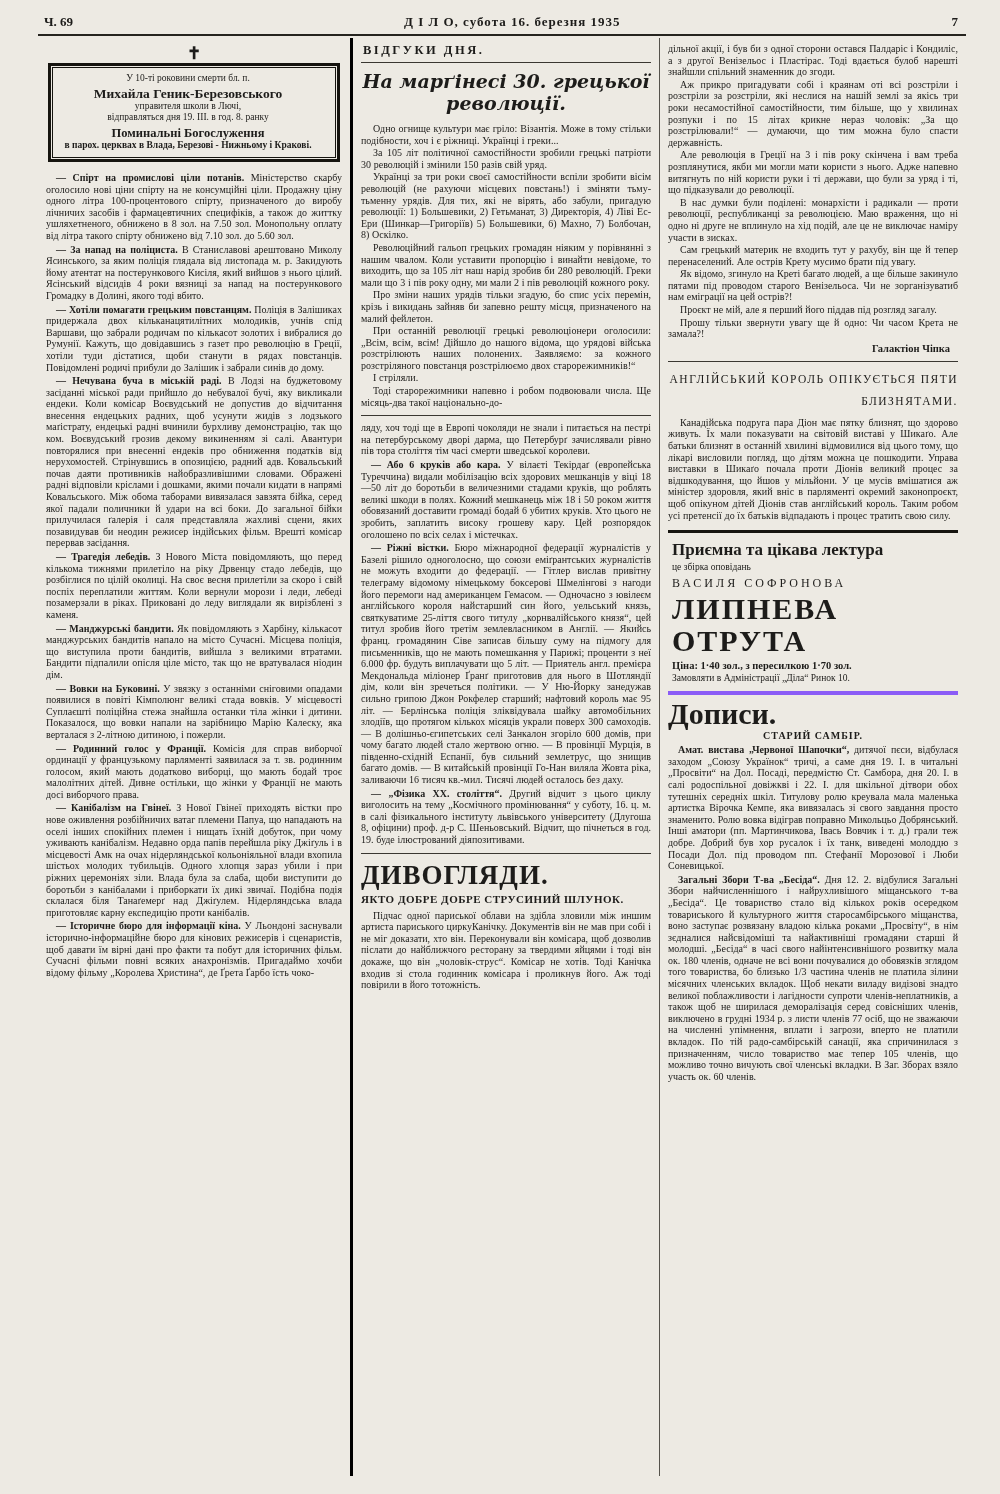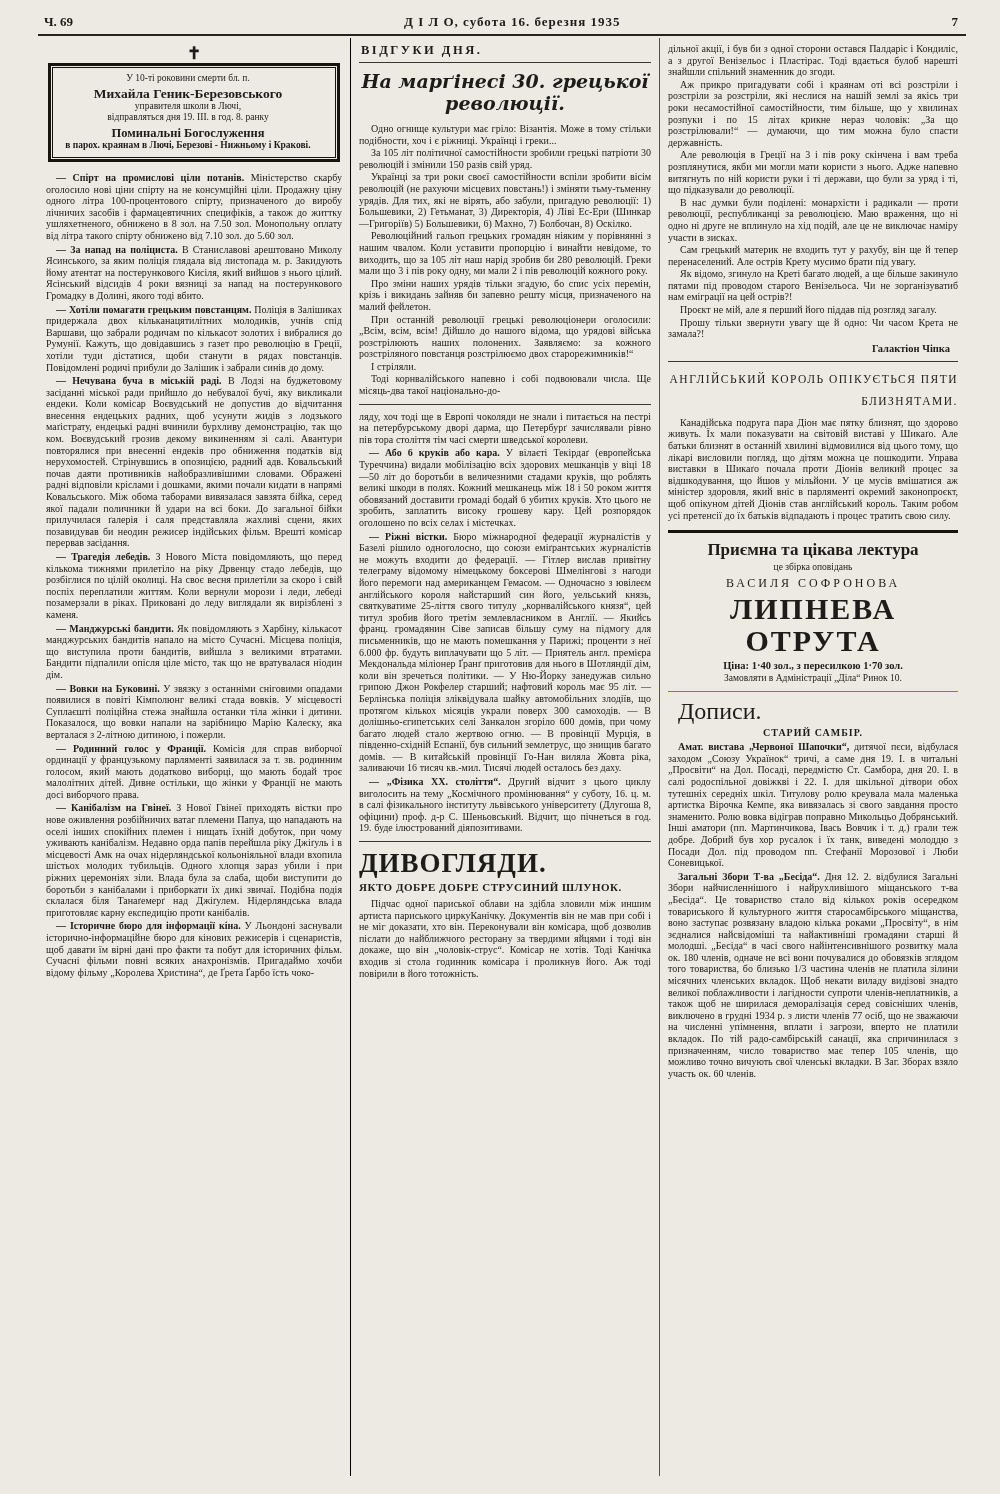--- a/index.html
+++ b/index.html
@@ -18,21 +18,21 @@
   .hdr {
     display: flex; justify-content: space-between; align-items: center;
     font-weight: bold; font-size: 13px; padding: 2px 8px 4px 6px;
   }
   .hdr .masthead { letter-spacing: 1px; }
   .hdr-rule { border-top: 2px solid #26241f; margin-bottom: 2px; }
   
   .cols { display: flex; align-items: stretch; height: 1438px; }
   .col { padding: 4px 8px 0 8px; }
   .col-left  { width: 312px; }
-  .col-mid   { width: 310px; border-left: 1px solid #000000; border-right: 1px solid #55524b; }
+  .col-mid   { width: 310px; border-left: 3px solid #000000; border-right: 1px solid #55524b; }
   .col-right { width: 306px; }
   
   .item, .para {
     font-size: 10px; line-height: 11.6px; text-align: justify;
     margin: 0; word-spacing: 0.2px;
   }
   .item { text-indent: 10px; margin-top: 2px; }
   .para { text-indent: 12px; margin-top: 1px; }
   .no-indent { text-indent: 0; }
   .item b { font-weight: bold; }
@@ -59,30 +59,30 @@
   .feuilleton-title {
     font-family: "DejaVu Serif", serif; font-style: italic; font-weight: bold;
     font-size: 19px; line-height: 22px; text-align: center; margin: 4px 0 9px 0;
   }
   .big-header { font-size: 27px; line-height: 30px; font-weight: bold; letter-spacing: 1px; margin: 4px 0 3px 0; }
   .sub-header { font-size: 11px; font-weight: bold; letter-spacing: 0.5px; margin: 1px 0 5px 0; }
   
   .signature { text-align: right; font-weight: bold; font-size: 10.5px; margin: 3px 8px 4px 0; }
   .caps-header { text-align: right; font-size: 11.5px; line-height: 22px; letter-spacing: 1.5px; margin: 4px 0 5px 0; font-family: Liberation Serif, serif; }
   .ad-box {
-    border-top: 3px solid #16140f; border-bottom: 1px solid #8b5cf6;
-    text-align: center; padding: 7px 4px 8px 4px; margin: 9px 0 7px 0;
+    border-top: 3px solid #16140f; border-bottom: 4px solid #8b5cf6;
+    padding: 7px 4px 8px 4px; margin: 9px 0 7px 0;
   }
   .ad-line1 { font-weight: bold; font-size: 17px; line-height: 19px; }
   .ad-line2 { font-size: 9.5px; margin-top: 3px; }
   .ad-author { font-size: 12px; letter-spacing: 3px; margin-top: 4px; }
   .ad-title { font-size: 30px; line-height: 32px; font-weight: bold; letter-spacing: 2px; margin-top: 2px; }
   .ad-price { font-size: 10.5px; font-weight: bold; margin-top: 3px; }
   .ad-order { font-size: 9.5px; font-weight: normal; margin-top: 2px; }
-  .dopysy-header { font-size: 24px; line-height: 24px; font-weight: normal; margin: 3px 0 4px 10px; }
+  .dopysy-header { font-size: 30px; line-height: 24px; font-weight: bold; margin: 3px 0 4px 0; }
   .dopysy-sub { text-align: center; font-size: 10px; letter-spacing: 1px; font-weight: bold; margin: 1px 0 3px 0; }
 </style>
 </head>
 <body>
 
 <div class="page">
 
   <div class="hdr">
     <span>Ч. 69</span>
     <span class="masthead">Д І Л О,  субота 16. березня 1935</span>
@@ -95,21 +95,21 @@
     <div class="col col-left">
 
       <div class="obit-wrap">
         <div class="obit-cross">✝</div>
         <div class="obit">
           <div class="obit-line1">У 10-ті роковини смерти бл. п.</div>
           <div class="obit-name">Михайла Геник-Березовського</div>
           <div class="obit-line2">управителя школи в Лючі,</div>
           <div class="obit-line3">відправляться дня 19. III. в год. 8. ранку</div>
           <div class="obit-serv">Поминальні Богослуження</div>
-          <div class="obit-line4">в парох. краянам в Лючі, Березові - Нижньому і Кракові.</div>
+          <div class="obit-line4">в парох. церквах в Влада, Березові - Нижньому і Кракові.</div>
         </div>
       </div>
 
       <p class="item"><b>— Спірт на промислові ціли потанів.</b> <span>Міністерство скарбу оголосило нові ціни спірту на не консумційні ціли. Продажну ціну одного літра 100-процентового спірту, призначеного до виробу лічничих засобів і фармацевтичних специфіків, а також до життку ушляхетненого, обнижено в 8 зол. на 7.50 зол. Монопольну оплату від літра такого спірту обнижено від 7.10 зол. до 5.60 зол.</span></p>
       <p class="item"><b>— За напад на поліциста.</b> <span>В Станиславові арештовано Миколу Ясинського, за яким поліція глядала від листопада м. р. Закидують йому атентат на постерункового Кисіля, який вийшов з нього цілий. Ясінський відсидів 4 роки вязниці за напад на постерункового Громадку в Долині, якого тоді вбито.</span></p>
       <p class="item"><b>— Хотіли помагати грецьким повстанцям.</b> <span>Поліція в Залішиках придержала двох кільканацятилітних молодиків, учнів спід Варшави, що забрали родичам по кількасот золотих і вибралися до Румунії. Кажуть, що довідавшись з газет про революцію в Греції, хотіли туди дістатися, щоби станути в рядах повстанців. Повідомлені родичі прибули до Залішик і забрали синів до дому.</span></p>
       <p class="item"><b>— Нечувана буча в міській раді.</b> <span>В Лодзі на буджетовому засіданні міської ради прийшло до небувалої бучі, яку викликали ендеки. Коли комісар Воєвудський не допустив до відчитання внесення ендецьких радних, щоб усунути жидів з лодзького маґістрату, ендецькі радні вчинили бурхливу демонстрацію, так що ком. Воєвудський грозив декому викиненням зі салі. Авантури повторялися при внесенні ендеків про обниження податків від нерухомостей. Стрінувшись в опозицією, радний адв. Ковальський почав даяти противників найобразливішими словами. Ображені радні відповіли кріслами і дошками, якими почали кидати в напрямі Ковальського. Між обома таборами вивязалася завзята бійка, серед якої падали поличники й удари на всі боки. До загальної бійки прилучилася ґалерія і саля представляла жахливі сцени, яких позавидував би неодин режисер індійських фільм. Врешті комісар перервав засідання.</span></p>
       <p class="item"><b>— Трагедія лебедів.</b> <span>З Нового Міста повідомляють, що перед кількома тижнями прилетіло на ріку Дрвенцу стадо лебедів, що розбіглися по цілій околиці. На своє весня прилетіли за скоро і свій поспіх переплатили життям. Коли вернули морози і леди, лебеді позамерзали в ріках. Приковані до леду виглядали як вирізблені з каменя.</span></p>
       <p class="item"><b>— Манджурські бандити.</b> <span>Як повідомляють з Харбіну, кількасот манджурських бандитів напало на місто Сучасні. Місцева поліція, що виступила проти бандитів, вийшла з великими втратами. Бандити підпалили опісля ціле місто, так що не вратувалася ніодин дім.</span></p>
       <p class="item"><b>— Вовки на Буковині.</b> <span>У звязку з останніми сніговими опадами появилися в повіті Кімполюнг великі стада вовків. У місцевості Суплаєшті поліційна стежа знайшла останки тіла жінки і дитини. Показалося, що вовки напали на зарібницю Марію Калеску, яка верталася з 2-літною дитиною, і пожерли.</span></p>
@@ -123,21 +123,21 @@
       <div class="section-banner">ВІДГУКИ ДНЯ.</div>
       <div class="feuilleton-title">На марґінесі 30. грецької революції.</div>
 
       <p class="para">Одно огнище культури має гріло: Візантія. Може в тому стільки подібности, хоч і є ріжниці. Українці і греки...</p>
       <p class="para">За 105 літ політичної самостійности зробили грецькі патріоти 30 революцій і змінили 150 разів свій уряд.</p>
       <p class="para">Українці за три роки своєї самостійности вспіли зробити вісім революцій (не рахуючи місцевих повстань!) і зміняти тьму-тьменну урядів. Для тих, які не вірять, або забули, пригадую революції: 1) Большевики, 2) Гетьманат, 3) Директорія, 4) Ліві Ес-Ери (Шинкар—Григоріїв) 5) Большевики, 6) Махно, 7) Болбочан, 8) Оскілко.</p>
       <p class="para">Революційний гальоп грецьких громадян ніяким у порівнянні з нашим чвалом. Коли уставити пропорцію і винайти невідоме, то виходить, що за 105 літ наш нарід зробив би 280 революцій. Греки мали що 3 і пів року одну, ми мали 2 і пів революцій кожного року.</p>
       <p class="para">Про зміни наших урядів тільки згадую, бо спис усіх перемін, крізь і викидань зайняв би запевно решту місця, призначеного на малий фейлетон.</p>
       <p class="para">При останній революції грецькі революціонери оголосили: „Всім, всім, всім! Дійшло до нашого відома, що урядові війська розстрілюють наших полонених. Заявляємо: за кожного розстріляного повстанця розстрілюємо двох старорежимників!“</p>
       <p class="para">І стріляли.</p>
-      <p class="para">Тоді корнвалійського напевно і собі подвоювали числа. Ще місяць-два такої національно-до-</p>
+      <p class="para">Тоді старорежимники напевно і робом подвоювали числа. Ще місяць-два такої національно-до-</p>
 
       <div class="rule"></div>
 
       <p class="para no-indent">ляду, хоч тоді ще в Европі чоколяди не знали і питається на пестрі на петербурському дворі дарма, що Петербурґ зачислявали рівно пів тора століття тім часі смерти шведської королеви.</p>
 
       <p class="item"><b>— Або 6 круків або кара.</b> <span>У вілаєті Текірдаґ (европейська Туреччина) видали мобілізацію всіх здорових мешканців у віці 18—50 літ до боротьби в величезними стадами круків, що роблять великі шкоди в полях. Кожний мешканець між 18 і 50 роком життя обовязаний доставити громаді бодай 6 убитих круків. Хто цього не зробить, заплатить високу грошеву кару. Цей розпорядок оголошено по всіх селах і містечках.</span></p>
       <p class="item"><b>— Ріжні вістки.</b> <span>Бюро міжнародної федерації журналістів у Базелі рішило одноголосно, що союзи еміґрантських журналістів не можуть входити до федерації. — Гітлер вислав привітну телеграму відомому німецькому боксерові Шмелінгові з нагоди його перемоги над американцем Гемасом. — Одночасно з ювілеєм англійського короля найстарший син його, уельський князь, святкуватиме 25-ліття свого титулу „корнвалійського князя“, цей титул зробив його третім землевласником в Англії. — Якийсь франц. громадянин Сіве записав більшу суму на підмогу для письменників, що не мають помешкання у Парижі; проценти з неї 6.000 фр. будуть виплачувати що 5 літ. — Приятель англ. премієра Мекдональда міліонер Ґранґ приготовив для нього в Шотляндії дім, коли він зречеться політики. — У Ню-Йорку занедужав сильно грипою Джон Рокфелер старший; нафтовий король має 95 літ. — Берлінська поліція зліквідувала шайку автомобільних злодіїв, що протягом кількох місяців украли поверх 300 самоходів. — В долішньо-єгипетських селі Занкалон згоріло 600 домів, при чому багато людей стало жертвою огню. — В провінції Мурція, в південно-східній Еспанії, був сильний землетрус, що знищив багато домів. — В китайській провінції Го-Нан виляла Жовта ріка, заливаючи 16 тисяч кв.-мил. Тисячі людей осталось без даху.</span></p>
       <p class="item"><b>— „Фізика XX. століття“.</b> <span>Другий відчит з цього циклу виголосить на тему „Космічного промінювання“ у суботу, 16. ц. м. в салі фізикального інституту львівського університету (Длугоша 8, офіцини) проф. д-р С. Шеньовський. Відчит, що пічнеться в год. 19. буде ілюстрований діяпозитивами.</span></p>
 
       <div class="rule"></div>

